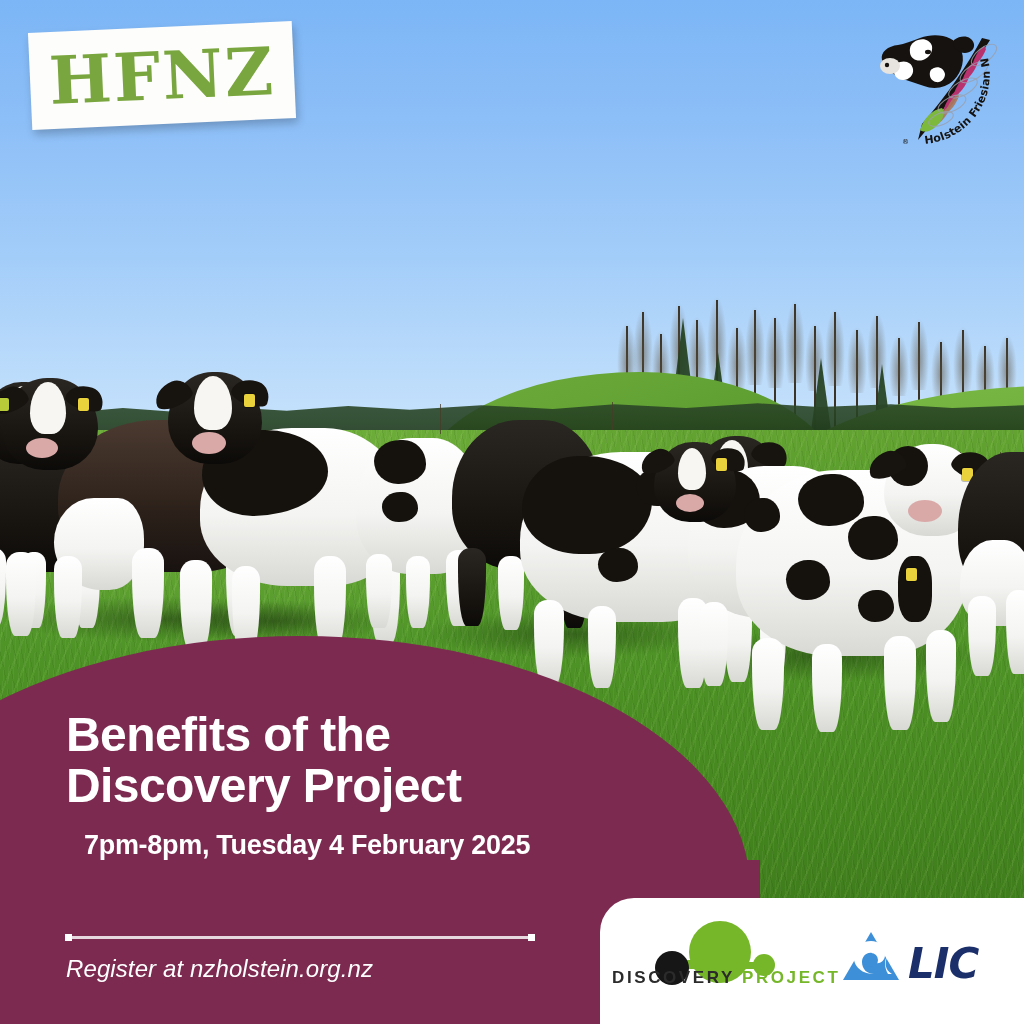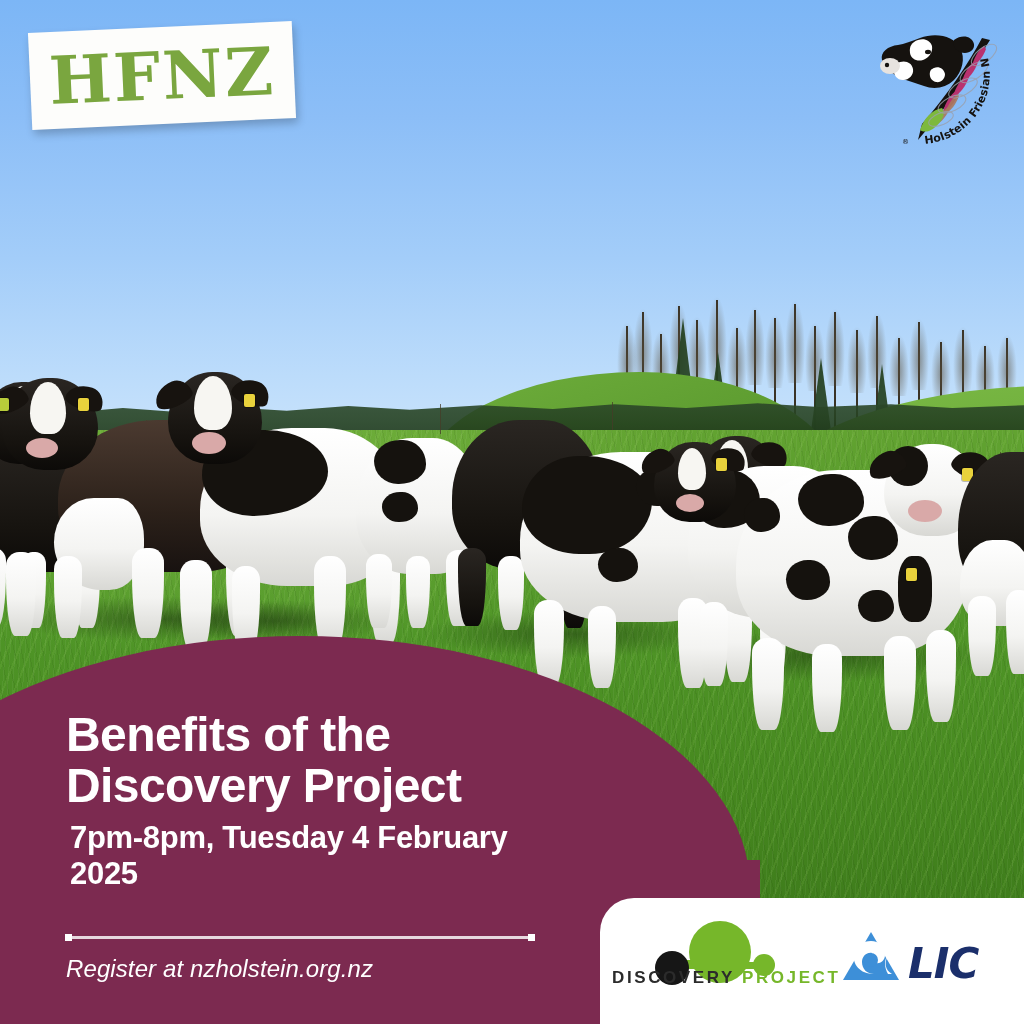--- a/index.html
+++ b/index.html
@@ -129,21 +129,21 @@
   .copy{position:absolute;left:66px;top:706px;width:520px;}
   .title{
     font-weight:700;font-size:48px;line-height:1.07;color:#fff;letter-spacing:-.6px;
     margin:3px 0 8px 0;
   }
   .subtitle{
     font-weight:700;font-style:italic;font-size:27px;color:#fff;letter-spacing:-.2px;
     margin:0 0 24px 0;
   }
   .when{
-    font-weight:700;font-size:31px;color:#fff;letter-spacing:-.3px;margin:4px;
+    font-weight:700;font-size:27px;color:#fff;letter-spacing:-.3px;margin:18px;
   }
   .divider{
     position:absolute;left:66px;top:936px;width:468px;height:3px;background:rgba(255,255,255,.82);
   }
   .divider::before,.divider::after{
     content:"";position:absolute;top:-2px;width:7px;height:7px;background:#fff;
   }
   .divider::before{left:-1px;}
   .divider::after{right:-1px;}
   .register{

